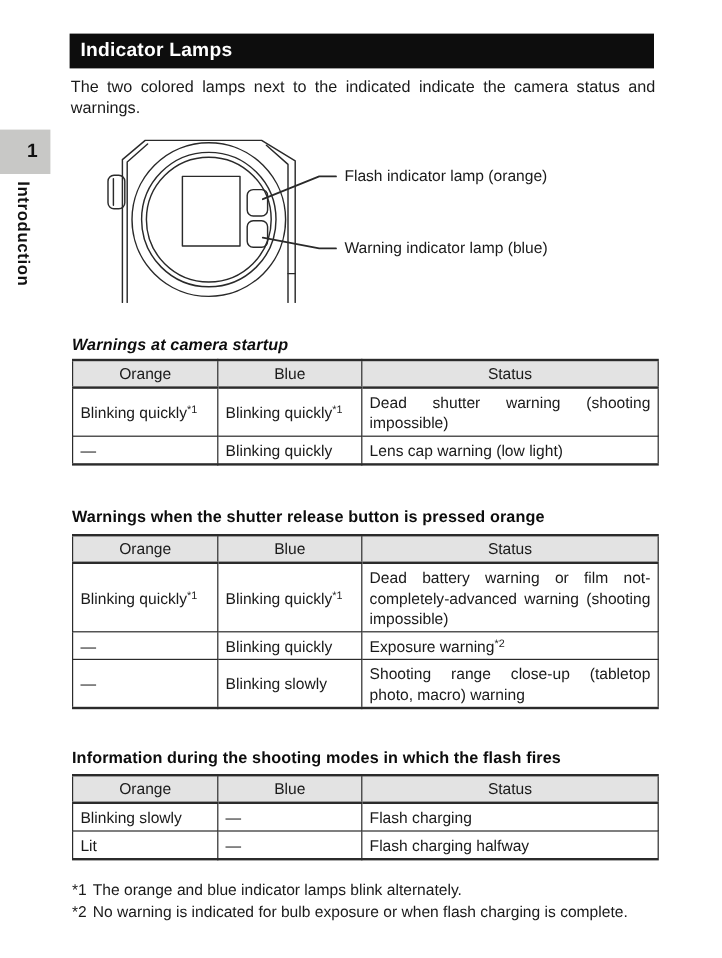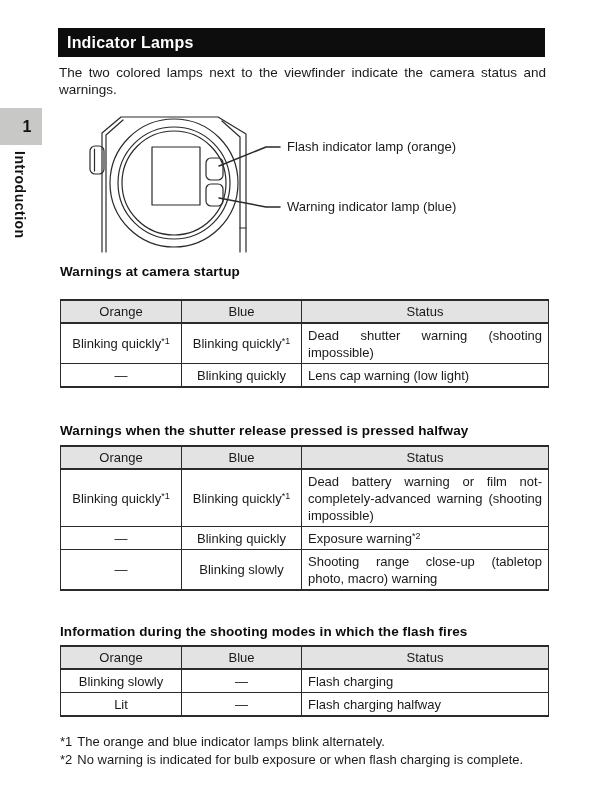--- a/index.html
+++ b/index.html
@@ -78,21 +78,21 @@
 
   
   .section-heading {
     position: absolute;
     left: 60px;
     font-size: 13.5px;
     font-weight: bold;
     color: #0d0d0d;
     letter-spacing: 0.1px;
   }
-  .heading-1 { top: 264px; }
+  .heading-1 { top: 280px; font-style: italic; }
   .heading-2 { top: 423px; }
   .heading-3 { top: 624px; }
 
   
   .table-wrap { position: absolute; left: 60px; width: 488px; }
   .table-1 { top: 299px; }
   .table-2 { top: 445px; }
   .table-3 { top: 645px; }
 
   table {
@@ -110,21 +110,21 @@
     border: 1px solid #2b2b2b;
     border-bottom-width: 2px;
   }
   td {
     padding: 2.5px 6px;
     line-height: 17px;
     border: 1px solid #2b2b2b;
     vertical-align: middle;
   }
   table { border: 1px solid #2b2b2b; border-top-width: 2px; border-bottom-width: 2px; }
-  td.col-0, td.col-1 { text-align: center; }
+  td.col-0, td.col-1 { }
   td.col-2 { text-align: justify; }
   sup {
     font-size: 9px;
     line-height: 0;
     vertical-align: 4px;
   }
 
   
   .footnotes {
     position: absolute;
@@ -136,21 +136,21 @@
   .footnote { display: flex; gap: 5px; }
   .footnote .marker { flex: 0 0 auto; }
 </style>
 </head>
 <body>
 
 <div class="page">
 
   <div class="title-bar">Indicator Lamps</div>
 
-  <div class="intro">The two colored lamps next to the viewfinder indicate the camera status and warnings.</div>
+  <div class="intro">The two colored lamps next to the indicated indicate the camera status and warnings.</div>
 
   <div class="chapter-tab">1</div>
   <div class="chapter-label">Introduction</div>
 
   <svg class="diagram-svg" width="200" height="152" viewBox="0 0 200 152" fill="none" stroke="#2a2a2a" stroke-width="1.2" stroke-linejoin="round" stroke-linecap="round">
 
     <rect x="2" y="40" width="14" height="28" rx="5"></rect>
     <line x1="6.5" y1="43" x2="6.5" y2="65"></line>
 
     <path d="M14,146 L14,27 L33,11 L130,11 L158,28 L158,146"></path>
@@ -196,21 +196,21 @@
           </tr>
           <tr>
             <td class="col-0">—</td>
             <td class="col-1">Blinking quickly</td>
             <td class="col-2">Lens cap warning (low light)</td>
           </tr>
         </tbody>
       </table>
     </div>
 
-  <div class="section-heading heading-2">Warnings when the shutter release pressed is pressed halfway</div>
+  <div class="section-heading heading-2">Warnings when the shutter release button is pressed orange</div>
   <div class="table-wrap table-2">
       <table>
         <colgroup>
           <col style="width: 121px;">
           <col style="width: 120px;">
           <col style="width: 247px;">
         </colgroup>
         <thead>
           <tr>
             <th>Orange</th>

